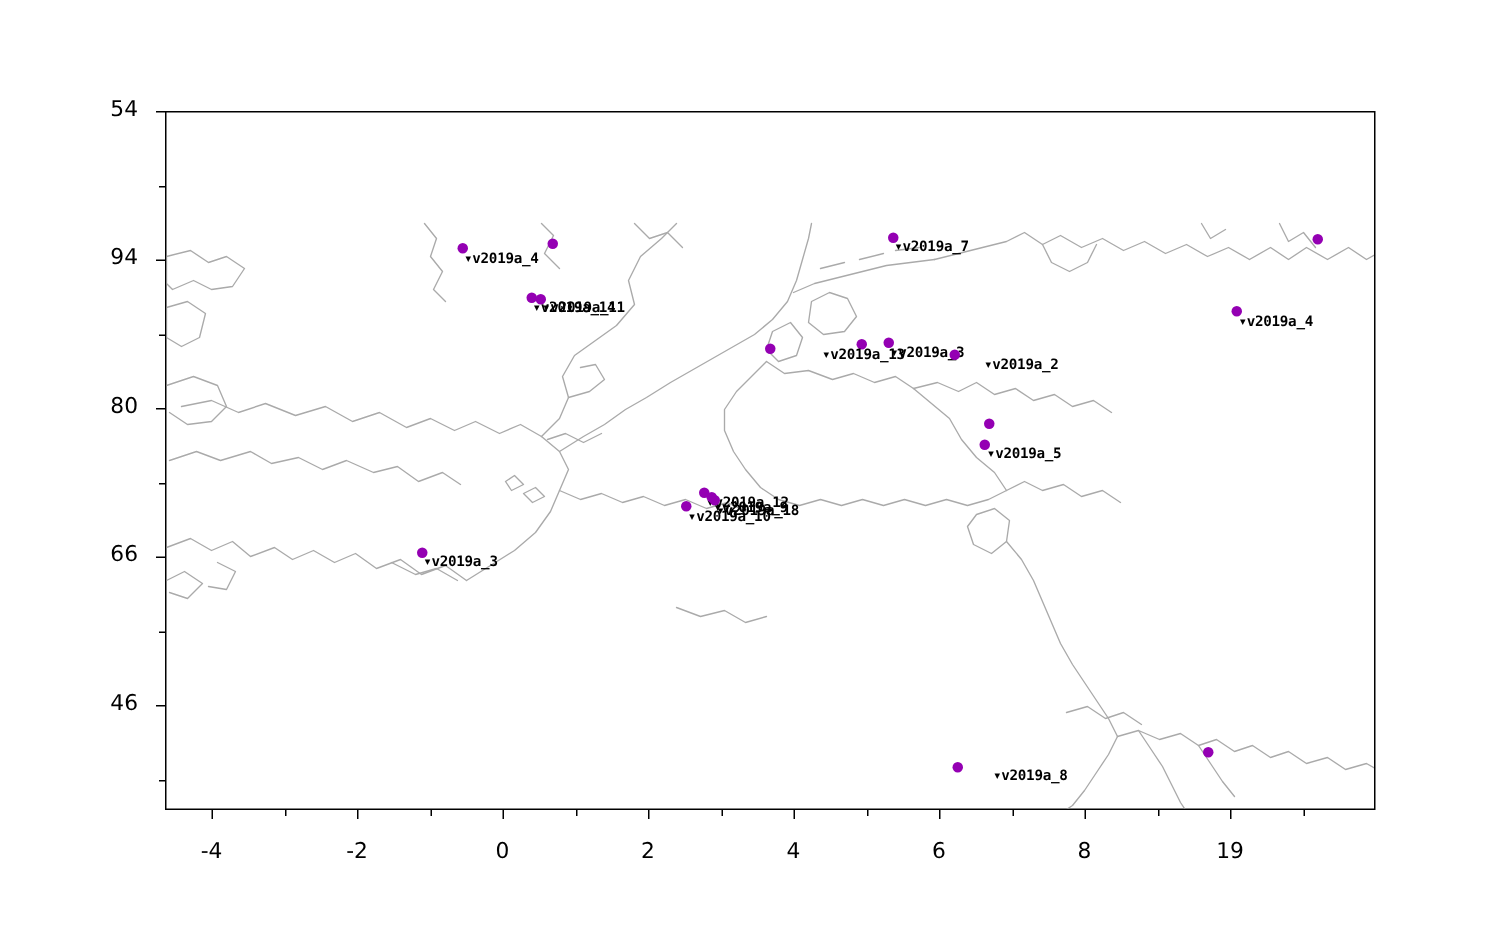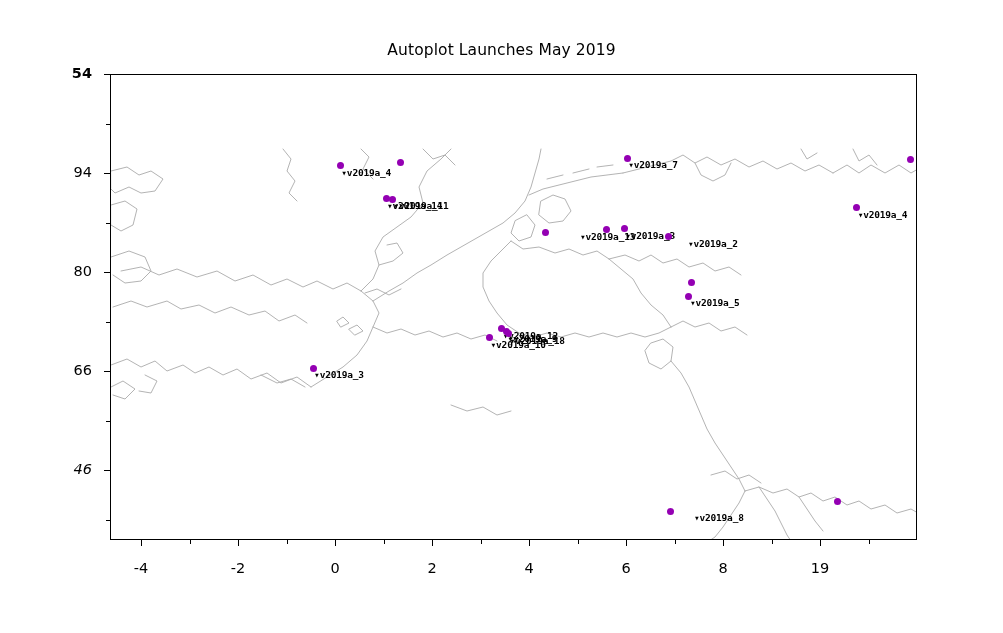--- a/index.html
+++ b/index.html
@@ -48,21 +48,20 @@
     position:absolute;font-size:9.5px;color:#000000;
     font-family:"DejaVu Sans Mono", monospace;
     white-space:nowrap;font-weight:bold;letter-spacing:-0.2px;
   }
 </style>
 </head>
 <body>
 
 <div id="figure">
 
-  <div id="title">Autoplot Launches May 2019</div>
 
   <div id="axes">
     <svg id="mapcanvas" viewBox="0 0 807 466" preserveAspectRatio="none">
       <g fill="none" stroke="#aaaaaa" stroke-width="0.9" stroke-linejoin="round" stroke-linecap="round">
 
         <path d="M0,96 L16,92 L28,100 L40,96 L52,104 L44,116 L30,118 L18,112 L4,118 L0,114 Z"></path>
         <path d="M0,130 L14,126 L26,134 L22,150 L10,156 L0,150 Z"></path>
 
         <path d="M0,182 L18,176 L34,182 L40,196 L30,206 L14,208 L2,200"></path>
         <path d="M2,232 L20,226 L36,232 L56,226 L70,234 L88,230 L104,238 L120,232
@@ -173,27 +172,27 @@
   <div class="tick ytick" style="top:272px;"></div>
   <div class="tick ytick" style="top:371px;"></div>
   <div class="tick ytick" style="top:470px;"></div>
 
   <div class="tick ytick minor" style="top:124px;"></div>
   <div class="tick ytick minor" style="top:223px;"></div>
   <div class="tick ytick minor" style="top:322px;"></div>
   <div class="tick ytick minor" style="top:421px;"></div>
   <div class="tick ytick minor" style="top:520px;"></div>
 
-  <div class="yticklabel" style="top:65px;font-weight:bold;">54</div>
+  <div class="yticklabel" style="top:65px;">54</div>
   <div class="yticklabel" style="top:164px;">94</div>
   <div class="yticklabel" style="top:263px;">80</div>
   <div class="yticklabel" style="top:362px;">66</div>
-  <div class="yticklabel" style="top:461px;font-style:italic;">46</div>
-
-  <div id="scatter-layer" style="position:absolute;left:110px;top:74px;width:713px;height:466px;margin-left:32px;">
+  <div class="yticklabel" style="top:461px;">46</div>
+
+  <div id="scatter-layer" style="position:absolute;left:110px;top:74px;width:713px;height:466px;">
       <div class="pt" style="left: 194.847px; top: 88.2128px; background: rgb(148, 0, 179);"></div>
       <div class="ptlabel" style="left: 199.347px; top: 92.7128px;">▾v2019a_4</div>
       <div class="pt" style="left: 255.129px; top: 84.7426px; background: rgb(148, 0, 179);"></div>
       <div class="pt" style="left: 240.545px; top: 121.428px; background: rgb(148, 0, 179);"></div>
       <div class="ptlabel" style="left: 245.045px; top: 125.928px;">▾v2019a_14</div>
       <div class="pt" style="left: 246.864px; top: 121.923px; background: rgb(148, 0, 179);"></div>
       <div class="ptlabel" style="left: 251.364px; top: 126.423px;">▾v2019a_11</div>
       <div class="pt" style="left: 481.672px; top: 80.7766px; background: rgb(148, 0, 179);"></div>
       <div class="ptlabel" style="left: 486.172px; top: 85.2766px;">▾v2019a_7</div>
       <div class="pt" style="left: 764.608px; top: 82.2638px; background: rgb(148, 0, 179);"></div>

